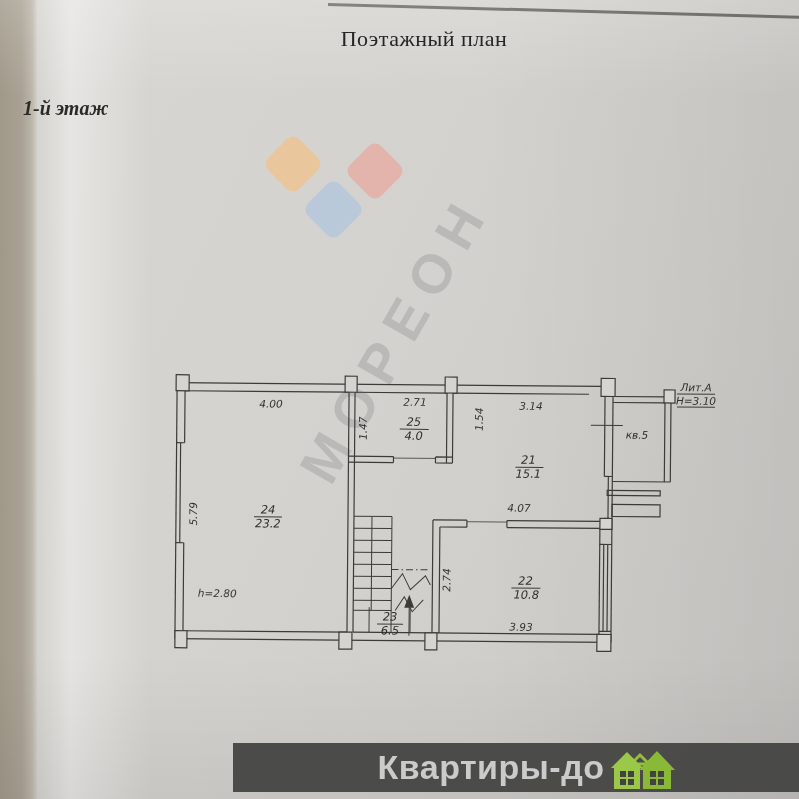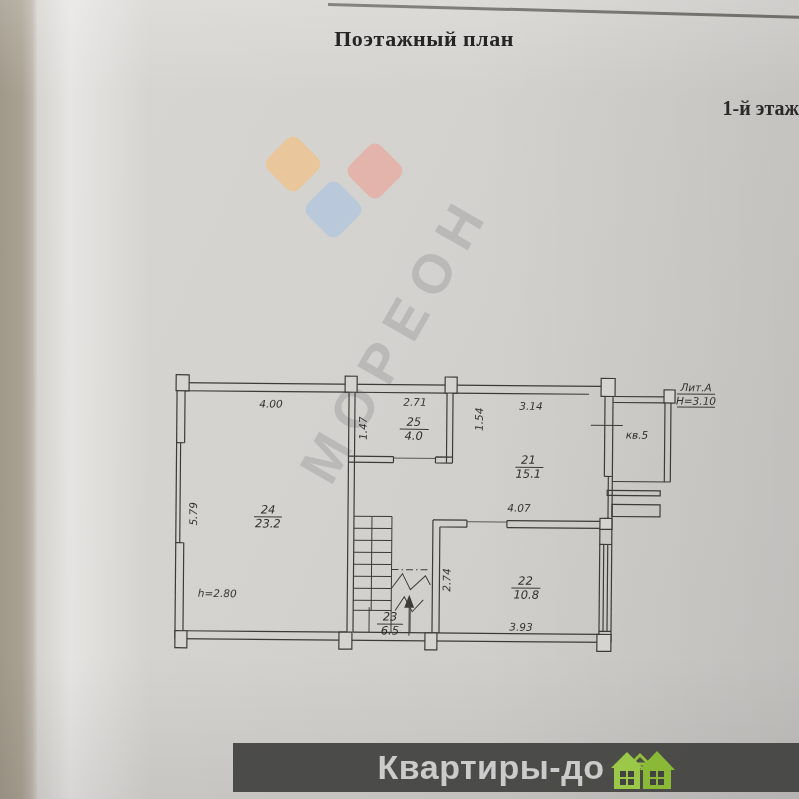--- a/index.html
+++ b/index.html
@@ -12,23 +12,23 @@
       linear-gradient(115deg, #d8d6d2 0%, #d4d2ce 45%, #cecdc9 75%, #c9c8c5 100%);
   }
   .paper-shade{position:absolute;left:0;top:0;width:799px;height:799px;pointer-events:none;
     background:
       linear-gradient(180deg, rgba(255,255,255,.18) 0%, rgba(0,0,0,0) 12%),
       linear-gradient(90deg, rgba(0,0,0,0) 60%, rgba(0,0,0,.05) 100%),
       linear-gradient(180deg, rgba(0,0,0,0) 82%, rgba(0,0,0,.06) 100%);}
   .paper-edge{position:absolute;left:328px;top:3px;width:475px;height:2.5px;
     background:linear-gradient(90deg,#85857f,#6e6e68);transform:rotate(1.55deg);transform-origin:left center;}
   .doc-title{position:absolute;left:49px;right:0;top:26px;text-align:center;
-    font-family:"Liberation Serif",serif;font-weight:700;font-size:22px;color:#262524;letter-spacing:.5px;}
-  .doc-subtitle{position:absolute;left:23px;right:0;top:97px;text-align:right;
-    font-family:"Liberation Serif",serif;font-weight:700;font-size:20px;color:#2b2a29;}
+    font-family:"Liberation Serif",serif;font-weight:400;font-size:22px;color:#262524;letter-spacing:.5px;}
+  .doc-subtitle{position:absolute;left:23px;right:0;top:97px;text-align:left;
+    font-family:"Liberation Serif",serif;font-weight:700;font-size:20px;color:#2b2a29;font-style:italic;}
   .wm-text{position:absolute;left:165px;top:309px;width:460px;height:58px;line-height:58px;
     text-align:center;font-size:55px;font-weight:700;letter-spacing:13px;
     color:rgba(128,129,134,.30);transform:rotate(-60deg);white-space:nowrap;}
   .diamond{position:absolute;border-radius:9px;transform:rotate(45deg);}
   .d-orange{left:271px;top:142px;width:44px;height:44px;}
   .d-red{left:353px;top:149px;width:44px;height:44px;}
   .d-blue{left:311px;top:187px;width:45px;height:45px;}
   .plan-wrap{position:absolute;left:160px;top:365px;width:565px;height:300px;transform:rotate(.5deg);}
   svg text{font-family:"DejaVu Sans",sans-serif;}
   .dim{font-size:10.5px;font-style:italic;fill:#33322e;}

